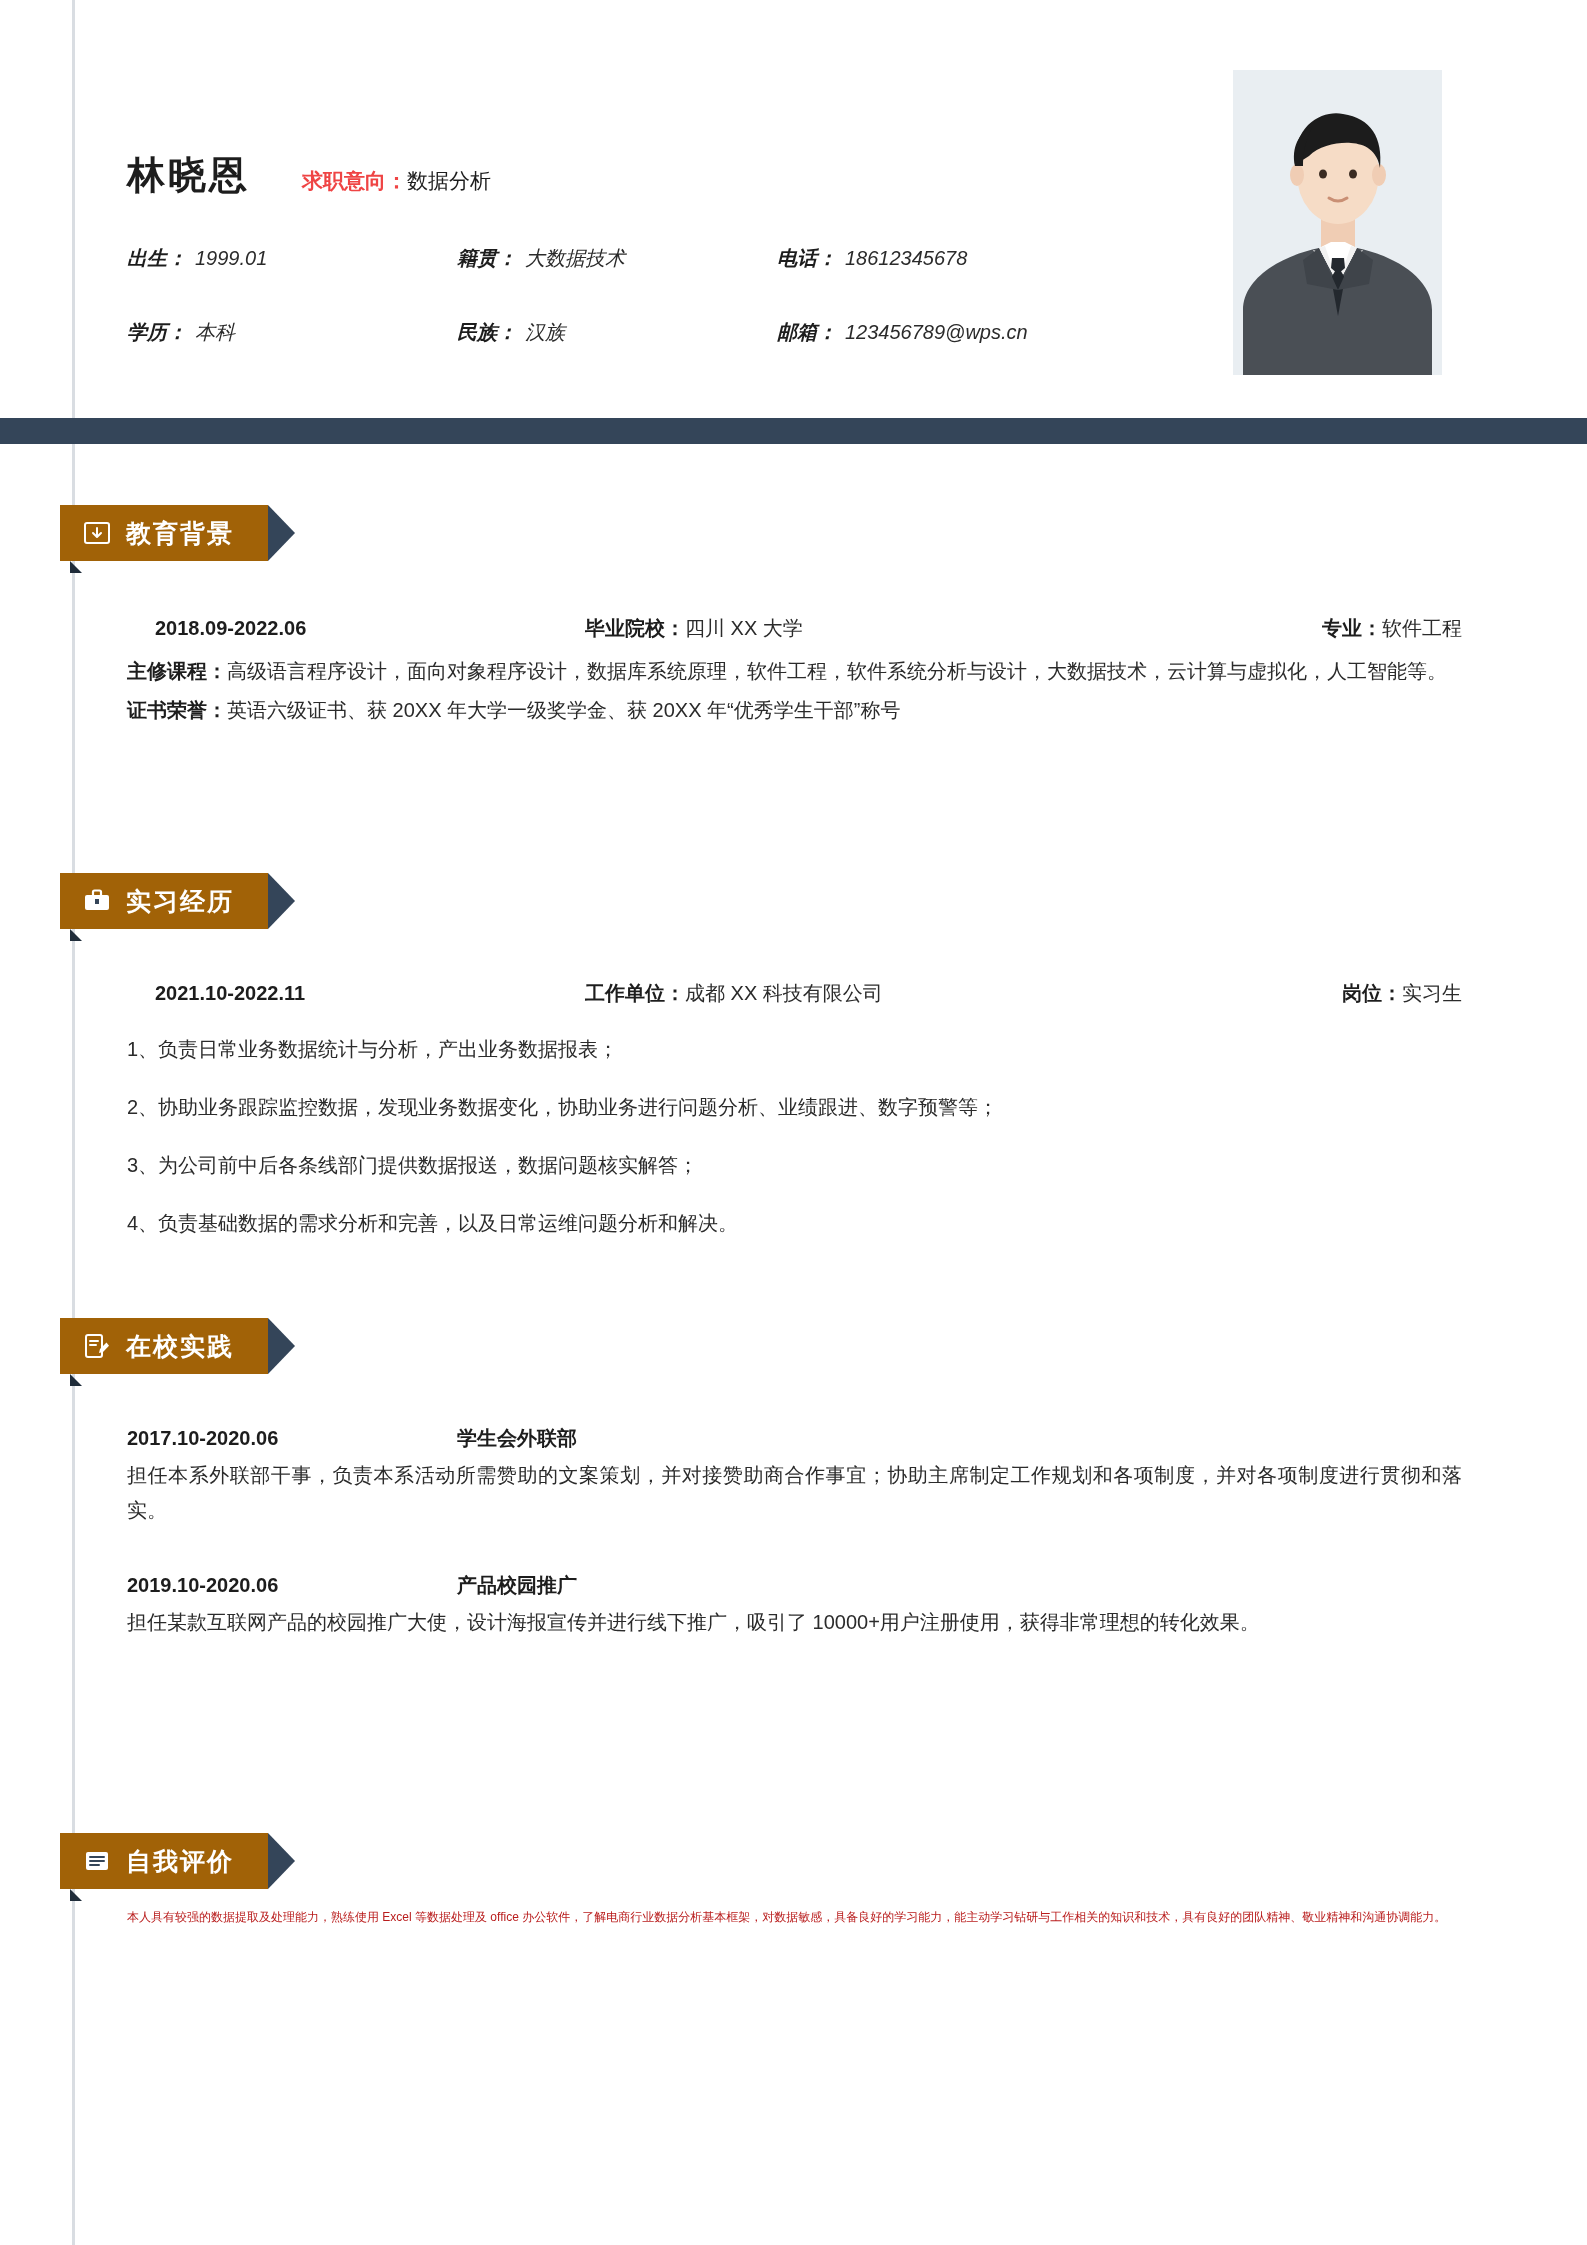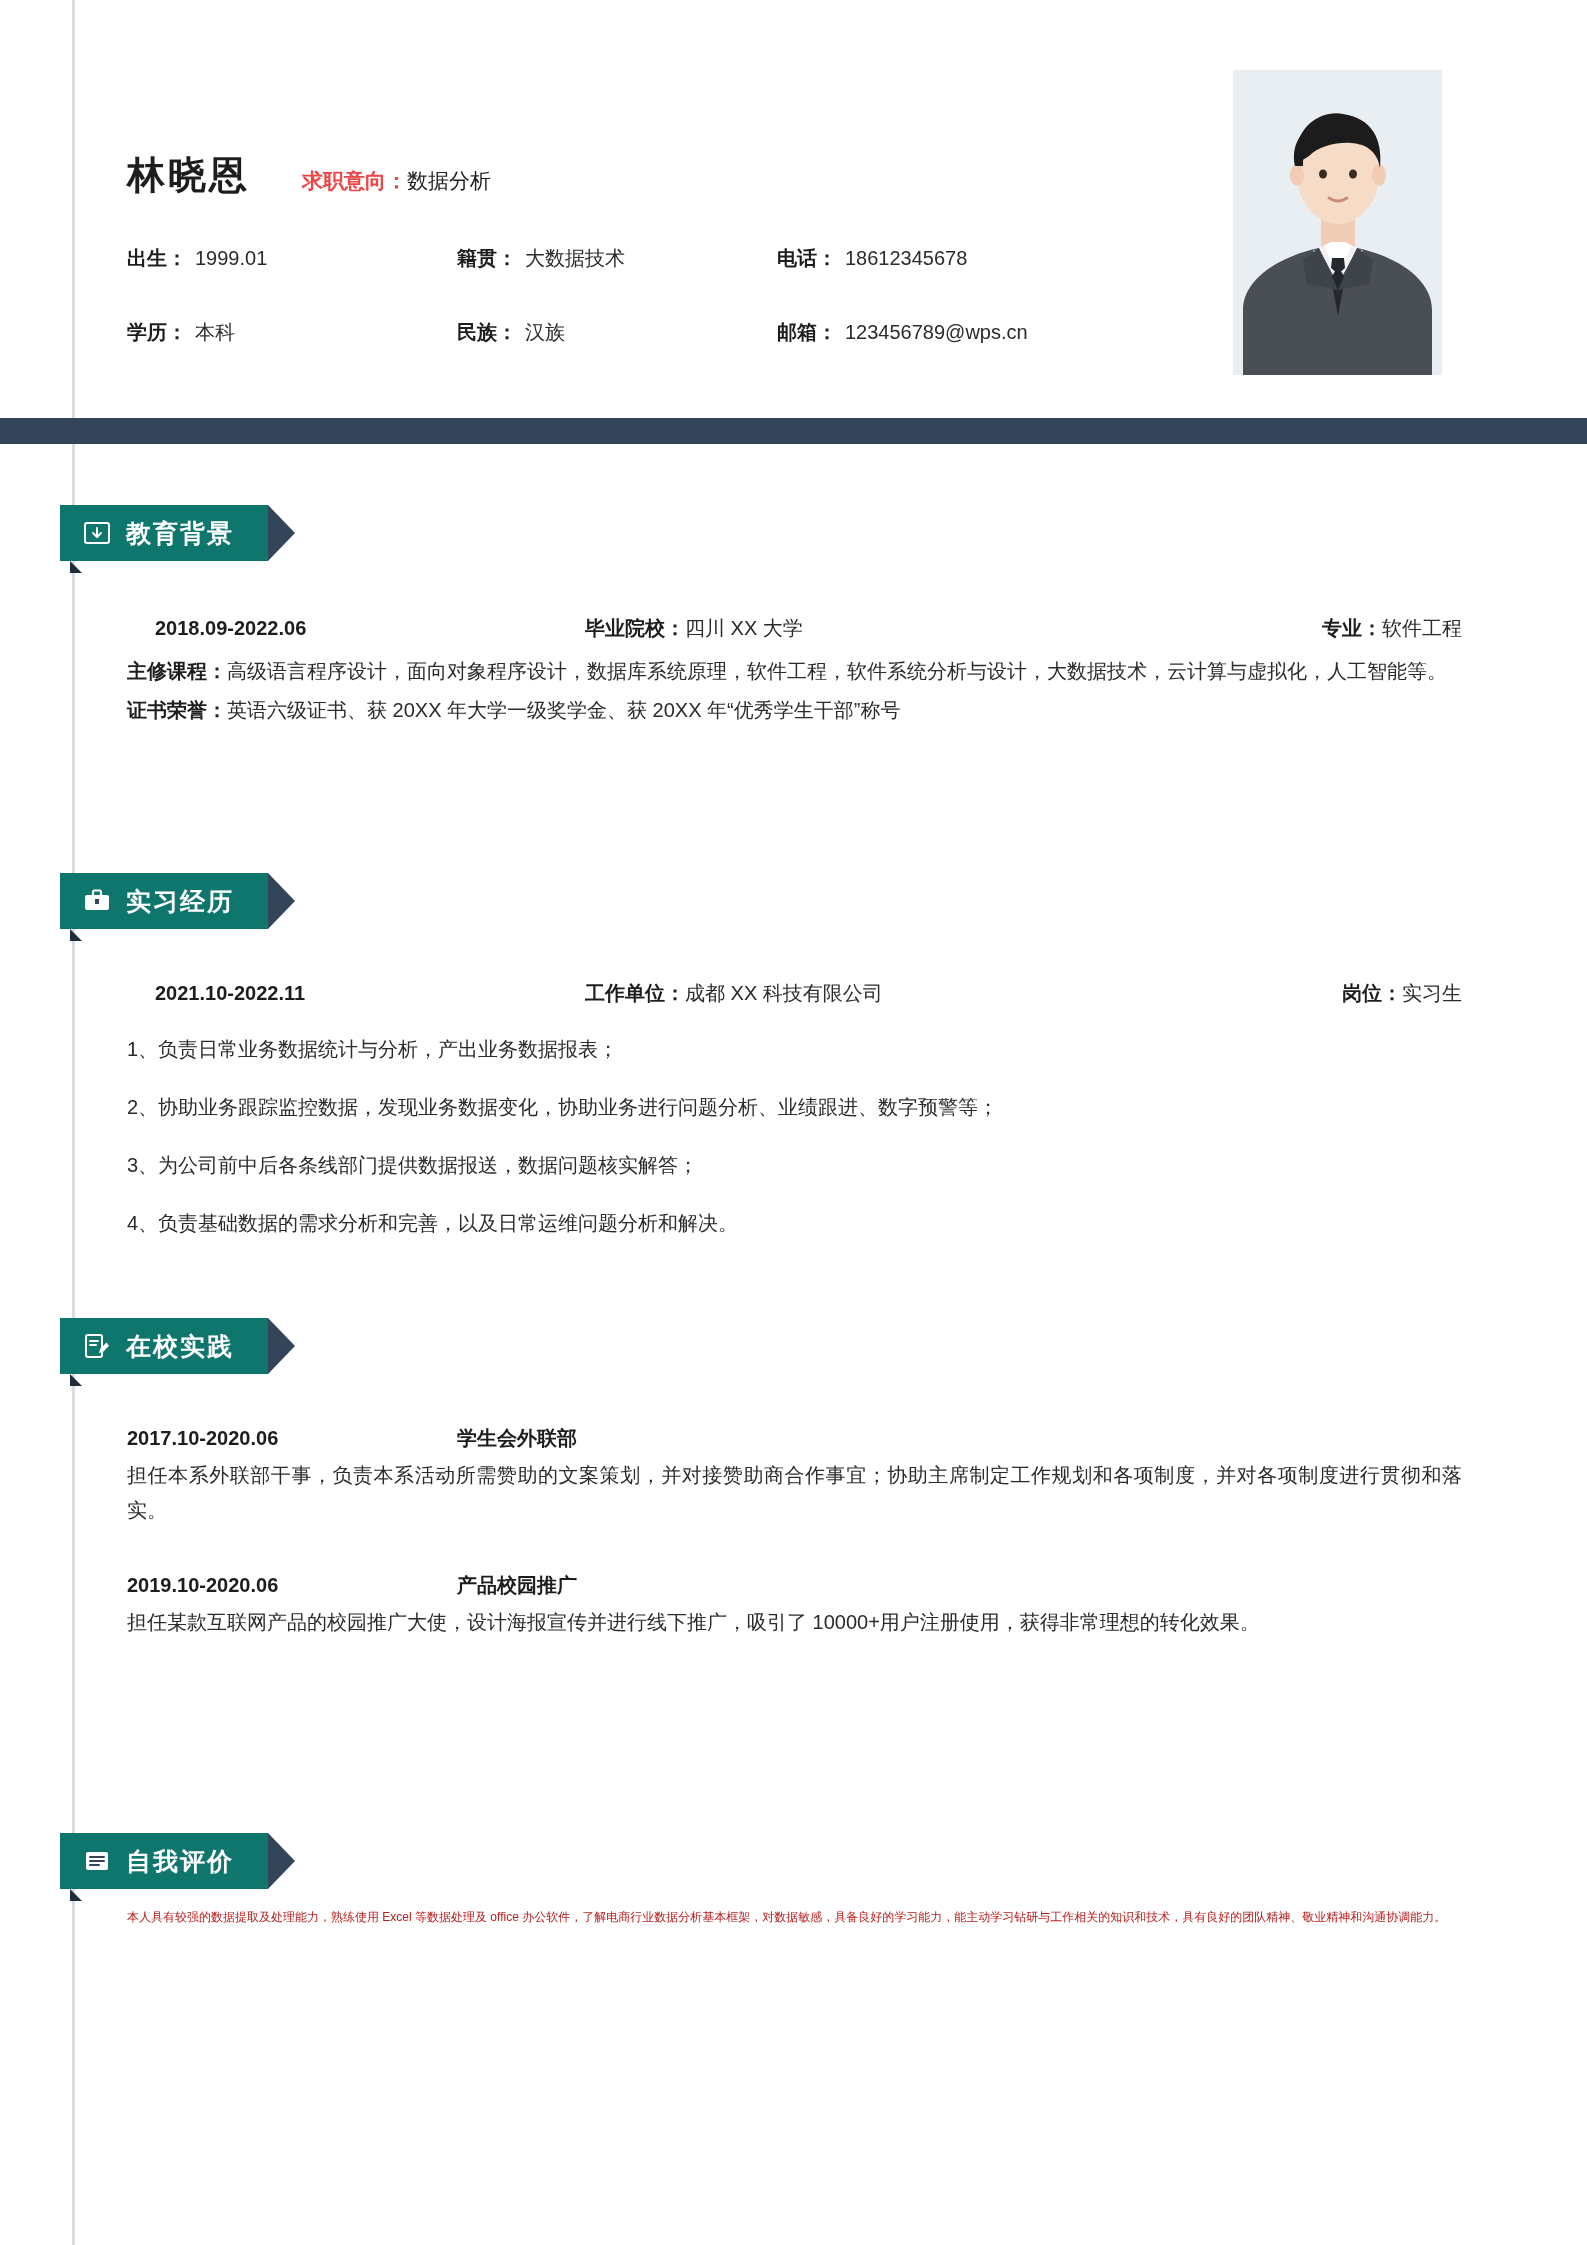--- a/index.html
+++ b/index.html
@@ -67,20 +67,21 @@
   .info-grid {
     position: absolute;
     left: 127px;
     top: 245px;
     width: 1090px;
   }
   .info-row {
     display: flex;
     align-items: baseline;
     height: 74px;
+    font-style: italic;
   }
   .info-cell {
     display: flex;
     align-items: baseline;
     font-size: 20px;
   }
   .info-cell .k {
     font-weight: bold;
     color: #1d1d1d;
     white-space: nowrap;
@@ -114,21 +115,21 @@
     height: 26px;
     background: #344559;
   }
 
   
   .section-tag {
     position: absolute;
     height: 56px;
     display: flex;
     align-items: center;
-    background: #0f766e;
+    background: #a16207;
     color: #ffffff;
     padding-left: 22px;
     padding-right: 34px;
     box-sizing: border-box;
   }
   .section-tag::after {
     content: "";
     position: absolute;
     right: -27px;
     top: 0;

